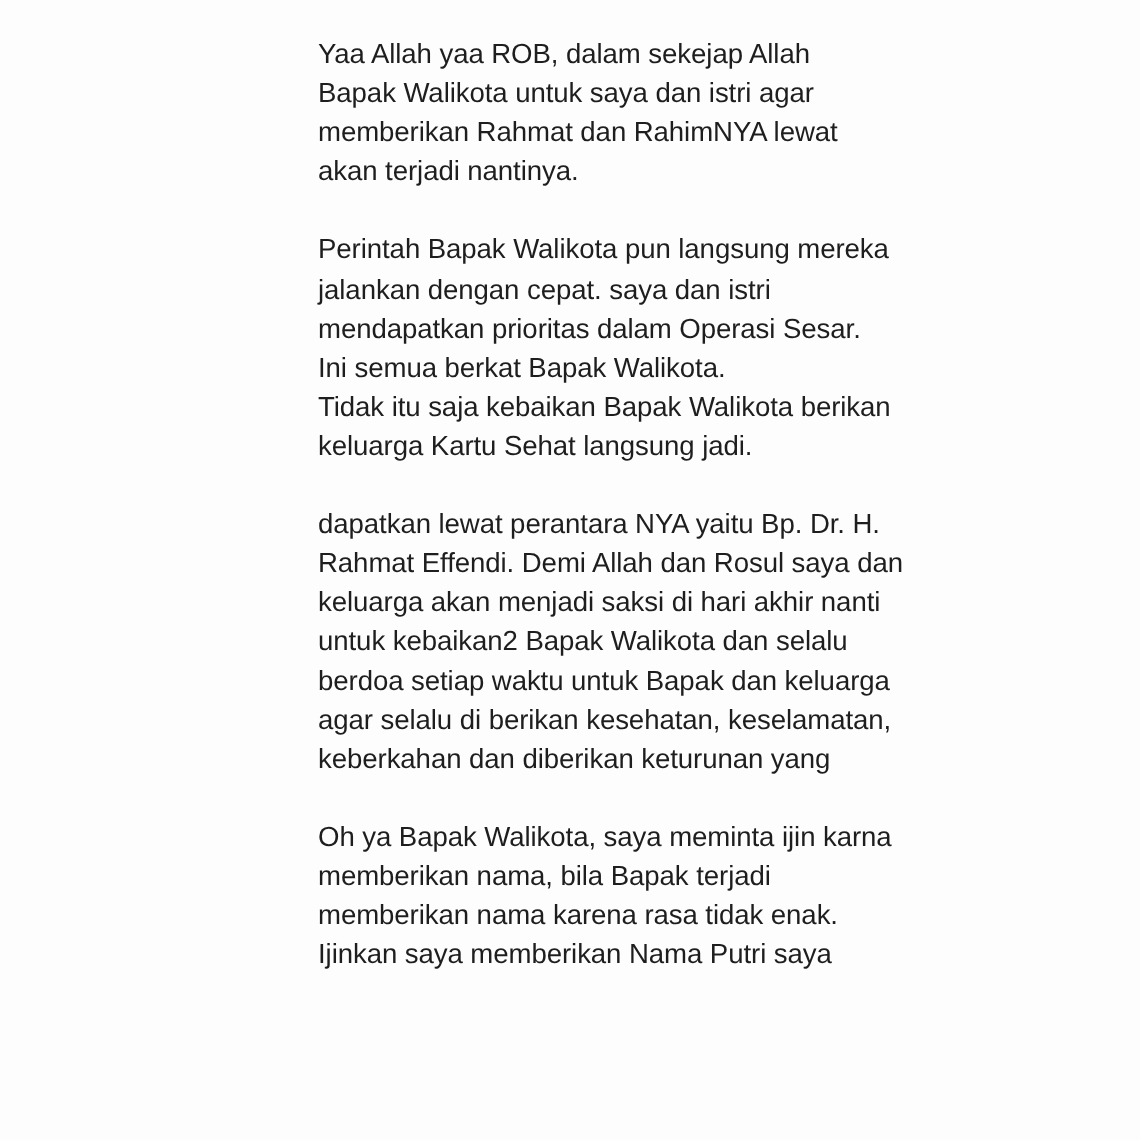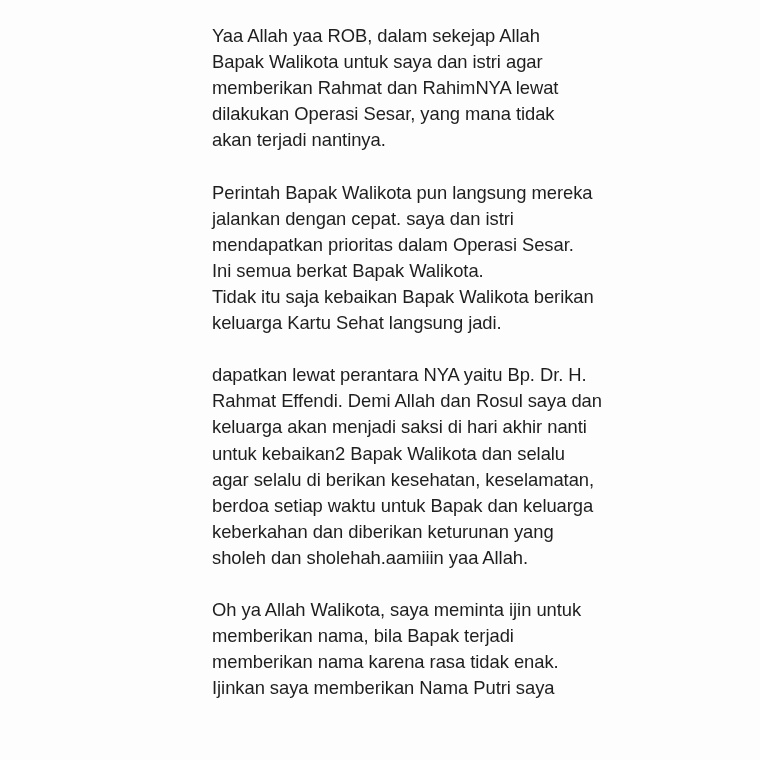--- a/index.html
+++ b/index.html
@@ -33,41 +33,39 @@
     }
   </style>
 </head>
 <body>
 
 <div class="doc">
   <div class="para">
     <span class="line">Yaa Allah yaa ROB, dalam sekejap Allah</span>
     <span class="line">Bapak Walikota untuk saya dan istri agar</span>
     <span class="line">memberikan Rahmat dan RahimNYA lewat</span>
-    <span class="line">dilakukan Operasi Sesar, yang mana tidak</span>
     <span class="line">akan terjadi nantinya.</span>
   </div>
   <div class="para">
     <span class="line">Perintah Bapak Walikota pun langsung mereka</span>
     <span class="line">jalankan dengan cepat. saya dan istri</span>
     <span class="line">mendapatkan prioritas dalam Operasi Sesar.</span>
     <span class="line">Ini semua berkat Bapak Walikota.</span>
     <span class="line">Tidak itu saja kebaikan Bapak Walikota berikan</span>
     <span class="line">keluarga Kartu Sehat langsung jadi.</span>
   </div>
   <div class="para">
     <span class="line">dapatkan lewat perantara NYA yaitu Bp. Dr. H.</span>
     <span class="line">Rahmat Effendi. Demi Allah dan Rosul saya dan</span>
     <span class="line">keluarga akan menjadi saksi di hari akhir nanti</span>
     <span class="line">untuk kebaikan2 Bapak Walikota dan selalu</span>
+    <span class="line">berdoa setiap waktu untuk Bapak dan keluarga</span>
     <span class="line">agar selalu di berikan kesehatan, keselamatan,</span>
-    <span class="line">berdoa setiap waktu untuk Bapak dan keluarga</span>
     <span class="line">keberkahan dan diberikan keturunan yang</span>
-    <span class="line">sholeh dan sholehah.aamiiin yaa Allah.</span>
   </div>
   <div class="para">
-    <span class="line">Oh ya Allah Walikota, saya meminta ijin untuk</span>
+    <span class="line">Oh ya Bapak Walikota, saya meminta ijin karna</span>
     <span class="line">memberikan nama, bila Bapak terjadi</span>
     <span class="line">memberikan nama karena rasa tidak enak.</span>
     <span class="line">Ijinkan saya memberikan Nama Putri saya</span>
 
   </div>
 </div>
 
 </body></html>

